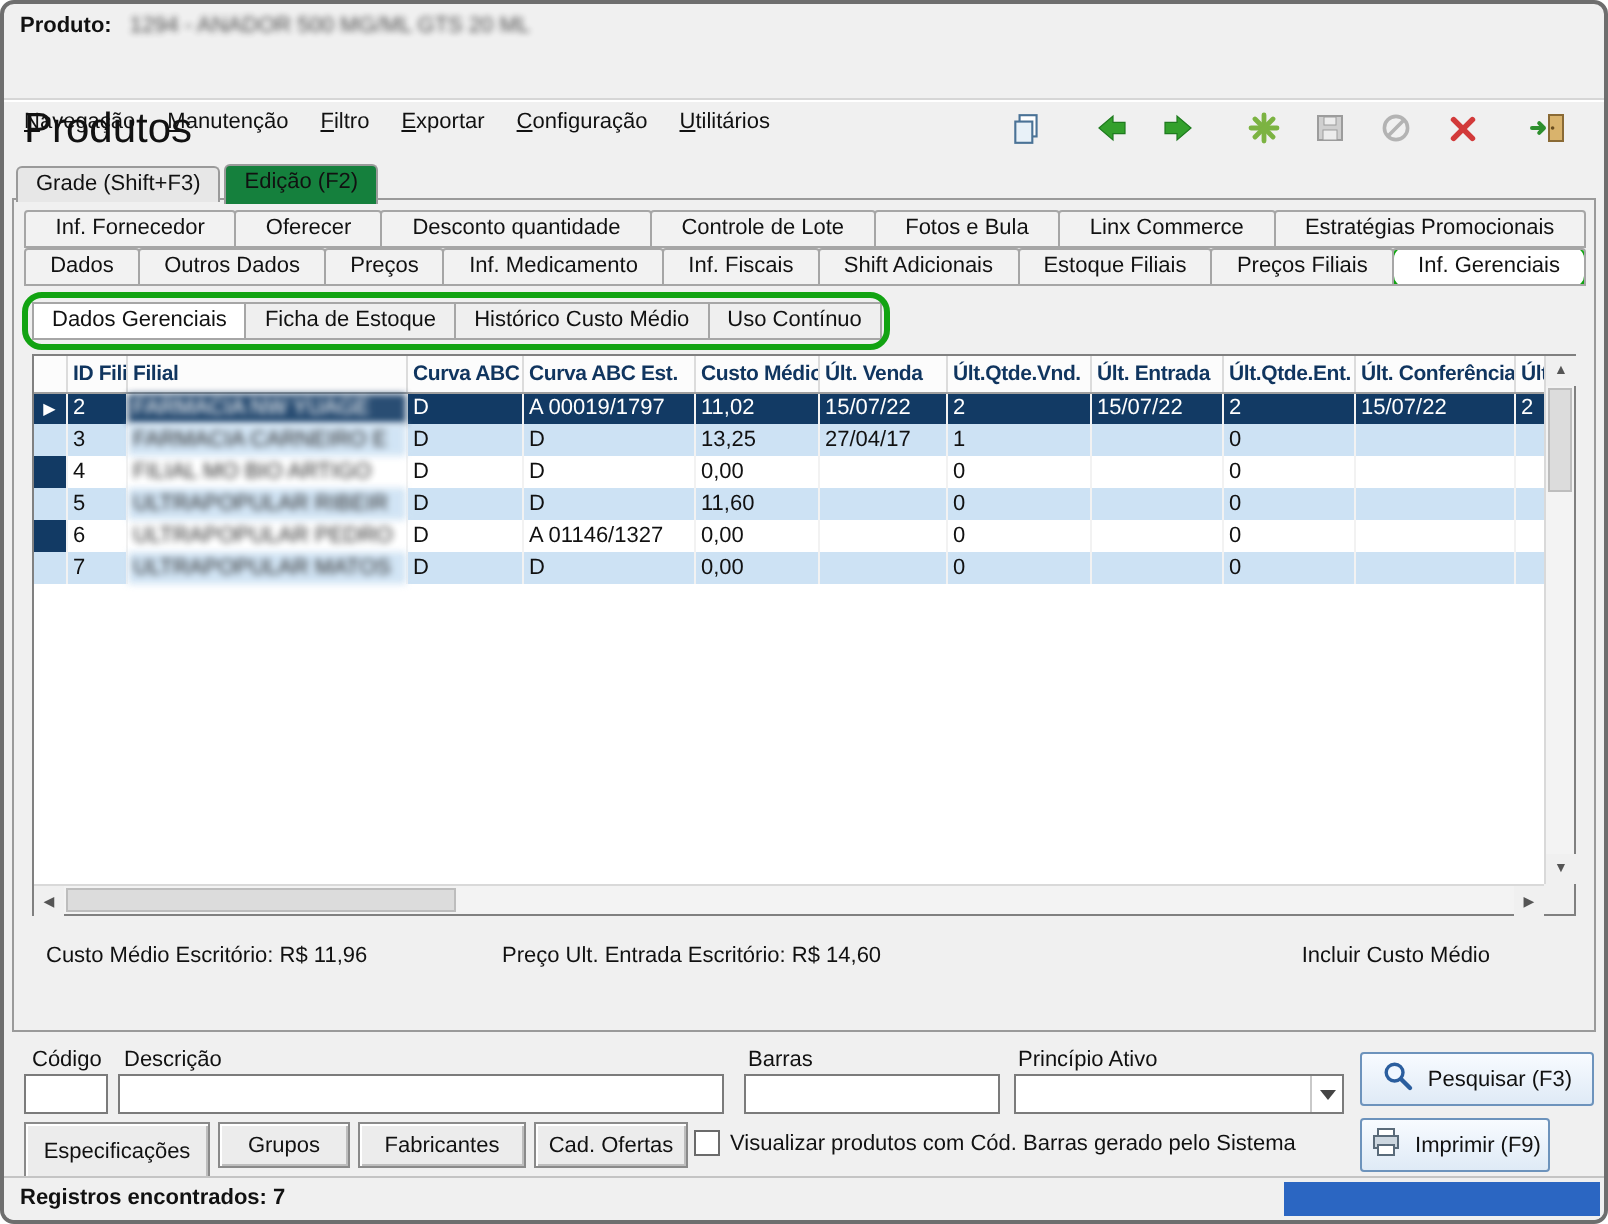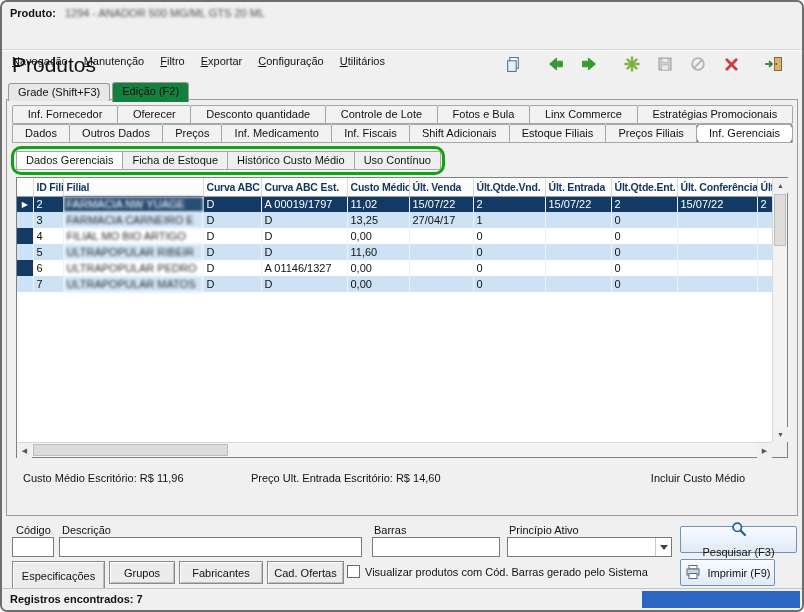--- a/index.html
+++ b/index.html
@@ -369,21 +369,21 @@
   <span class="flabel" style="left:372px; top:522px;">Barras</span>
   <input class="field" style="left: 370px; top: 535px; width: 128px; height: 20px;" value="">
   <span class="flabel" style="left:507px; top:522px;">Princípio Ativo</span>
   <div class="combo" style="left:505px; top:535px; width:165px; height:20px;">
     <span class="cval"></span>
     <span class="carrow">
         <span class="tri-down"></span>
       </span>
   </div>
 
-  <div class="btn-blue" style="left:678px; top:524px; width:117px; height:27px;flex-direction:column;">
+  <div class="btn-blue" style="left:678px; top:524px; width:117px; height:27px;">
     <span>
       <svg width="16" height="16" viewBox="0 0 16 16">
           <circle cx="6.3" cy="6.3" r="4.2" fill="#eef6ff" stroke="#2b5e9e" stroke-width="1.7"></circle>
           <line x1="9.6" y1="9.6" x2="14" y2="14" stroke="#2b5e9e" stroke-width="2.2" stroke-linecap="round"></line>
         </svg>
     </span>
     <span>Pesquisar (F3)</span>
   </div>
   <div class="btn-blue" style="left:678px; top:557px; width:95px; height:27px;">
     <span>

